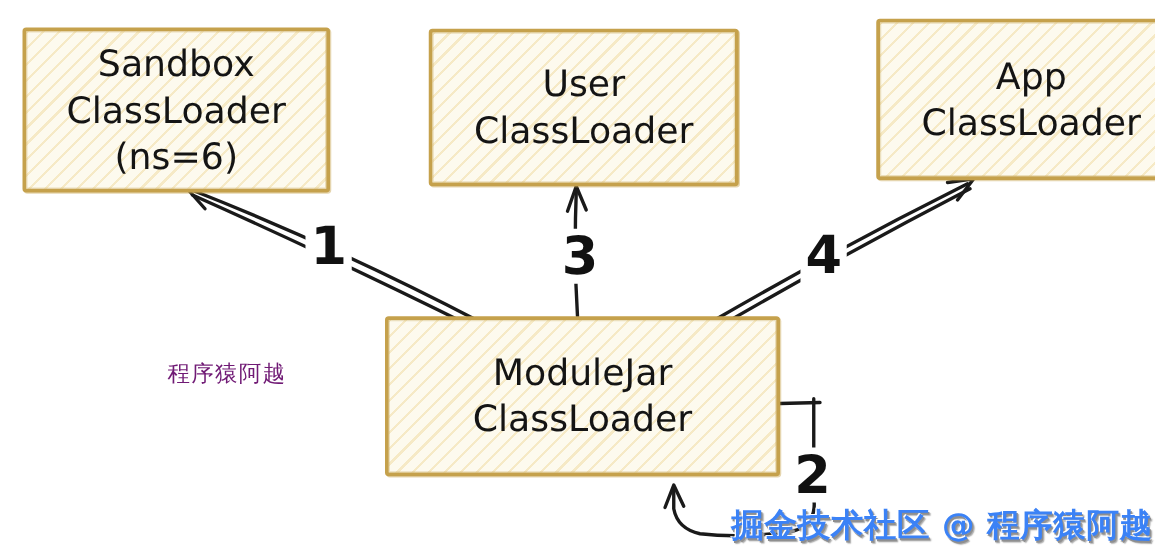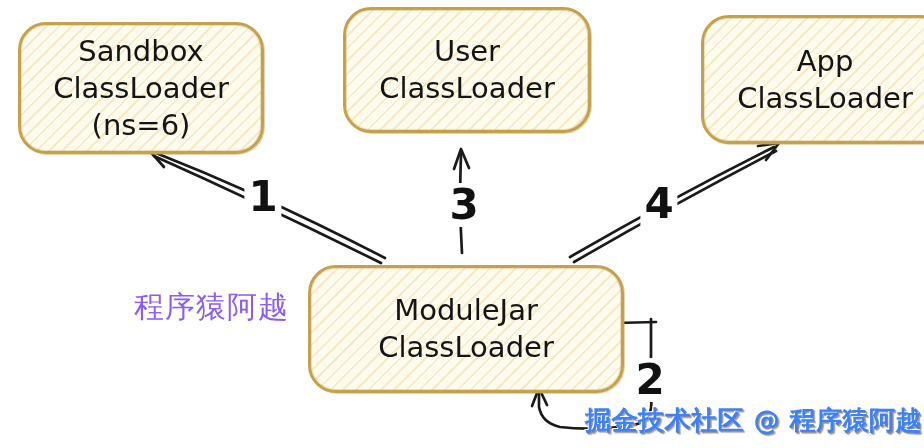--- a/index.html
+++ b/index.html
@@ -7,37 +7,37 @@
     position:relative;width:924px;height:448px;background:#ffffff;overflow:hidden;
     font-family:"DejaVu Sans","Liberation Sans",sans-serif;
   }
   .arrows{position:absolute;left:0;top:0;width:924px;height:448px;}
   .arrows path,.arrows polyline{
     fill:none;stroke:#1a1a1a;stroke-width:2.7;stroke-linecap:round;stroke-linejoin:round;
   }
   .box{
     position:absolute;
     border:3px solid #c5a14c;
-    border-radius:28px;
+    border-radius:3px;
     background-color:#fdfaee;
     background-image:repeating-linear-gradient(135deg,
       rgba(235,207,132,0.38) 0px, rgba(235,207,132,0.38) 1.8px,
       rgba(255,255,255,0) 1.8px, rgba(255,255,255,0) 9px);
     box-shadow: inset 0 0 0 1px rgba(197,161,76,0.30), 1px 1px 0 0 rgba(197,161,76,0.45);
     display:flex;flex-direction:column;justify-content:center;align-items:center;
     color:#141414;font-size:29px;line-height:37px;text-align:center;
   }
   .edge-num{
     position:absolute;transform:translate(-50%,-50%);
     font-size:42px;font-weight:bold;color:#111111;line-height:1;
     background:#ffffff;padding:1px 4px;
   }
   .author{
     position:absolute;left:134px;top:287px;
-    font-size:30px;color:#8b5cf6;letter-spacing:1px;white-space:nowrap;
+    font-size:18px;color:#701a75;letter-spacing:1px;white-space:nowrap;
   }
   .watermark{
     position:absolute;left:585px;top:403px;
     font-size:26px;font-weight:bold;white-space:nowrap;letter-spacing:0.5px;
     color:#3b82f6;
     text-shadow:-1px -1px 0 #ffffff, 1px 1px 0 #8f8f8f, 2px 2px 1px #ababab;
   }
 </style>
 </head>
 <body>
@@ -70,31 +70,31 @@
       <polyline points="532,406 539,388 547,405"></polyline>
     </g>
   </svg>
 
   <div class="box" style="left:18px;top:22px;width:240px;height:126px;">
     <div>Sandbox</div>
     <div>ClassLoader</div>
     <div>(ns=6)</div>
   </div>
 
-  <div class="box" style="left:343px;top:7px;width:242px;height:120px;">
+  <div class="box" style="left:343px;top:23px;width:242px;height:120px;">
     <div>User</div>
     <div>ClassLoader</div>
   </div>
 
   <div class="box" style="left:701px;top:15px;width:242px;height:123px;">
     <div>App</div>
     <div>ClassLoader</div>
   </div>
 
-  <div class="box" style="left:308px;top:265px;width:310px;height:122px;">
+  <div class="box" style="left:308px;top:253px;width:310px;height:122px;">
     <div>ModuleJar</div>
     <div>ClassLoader</div>
   </div>
 
   <div class="edge-num" style="left:263px;top:197px;">1</div>
   <div class="edge-num" style="left:464px;top:205px;">3</div>
   <div class="edge-num" style="left:659px;top:204px;">4</div>
   <div class="edge-num" style="left:650px;top:380px;">2</div>
 
   <div class="author">程序猿阿越</div>

